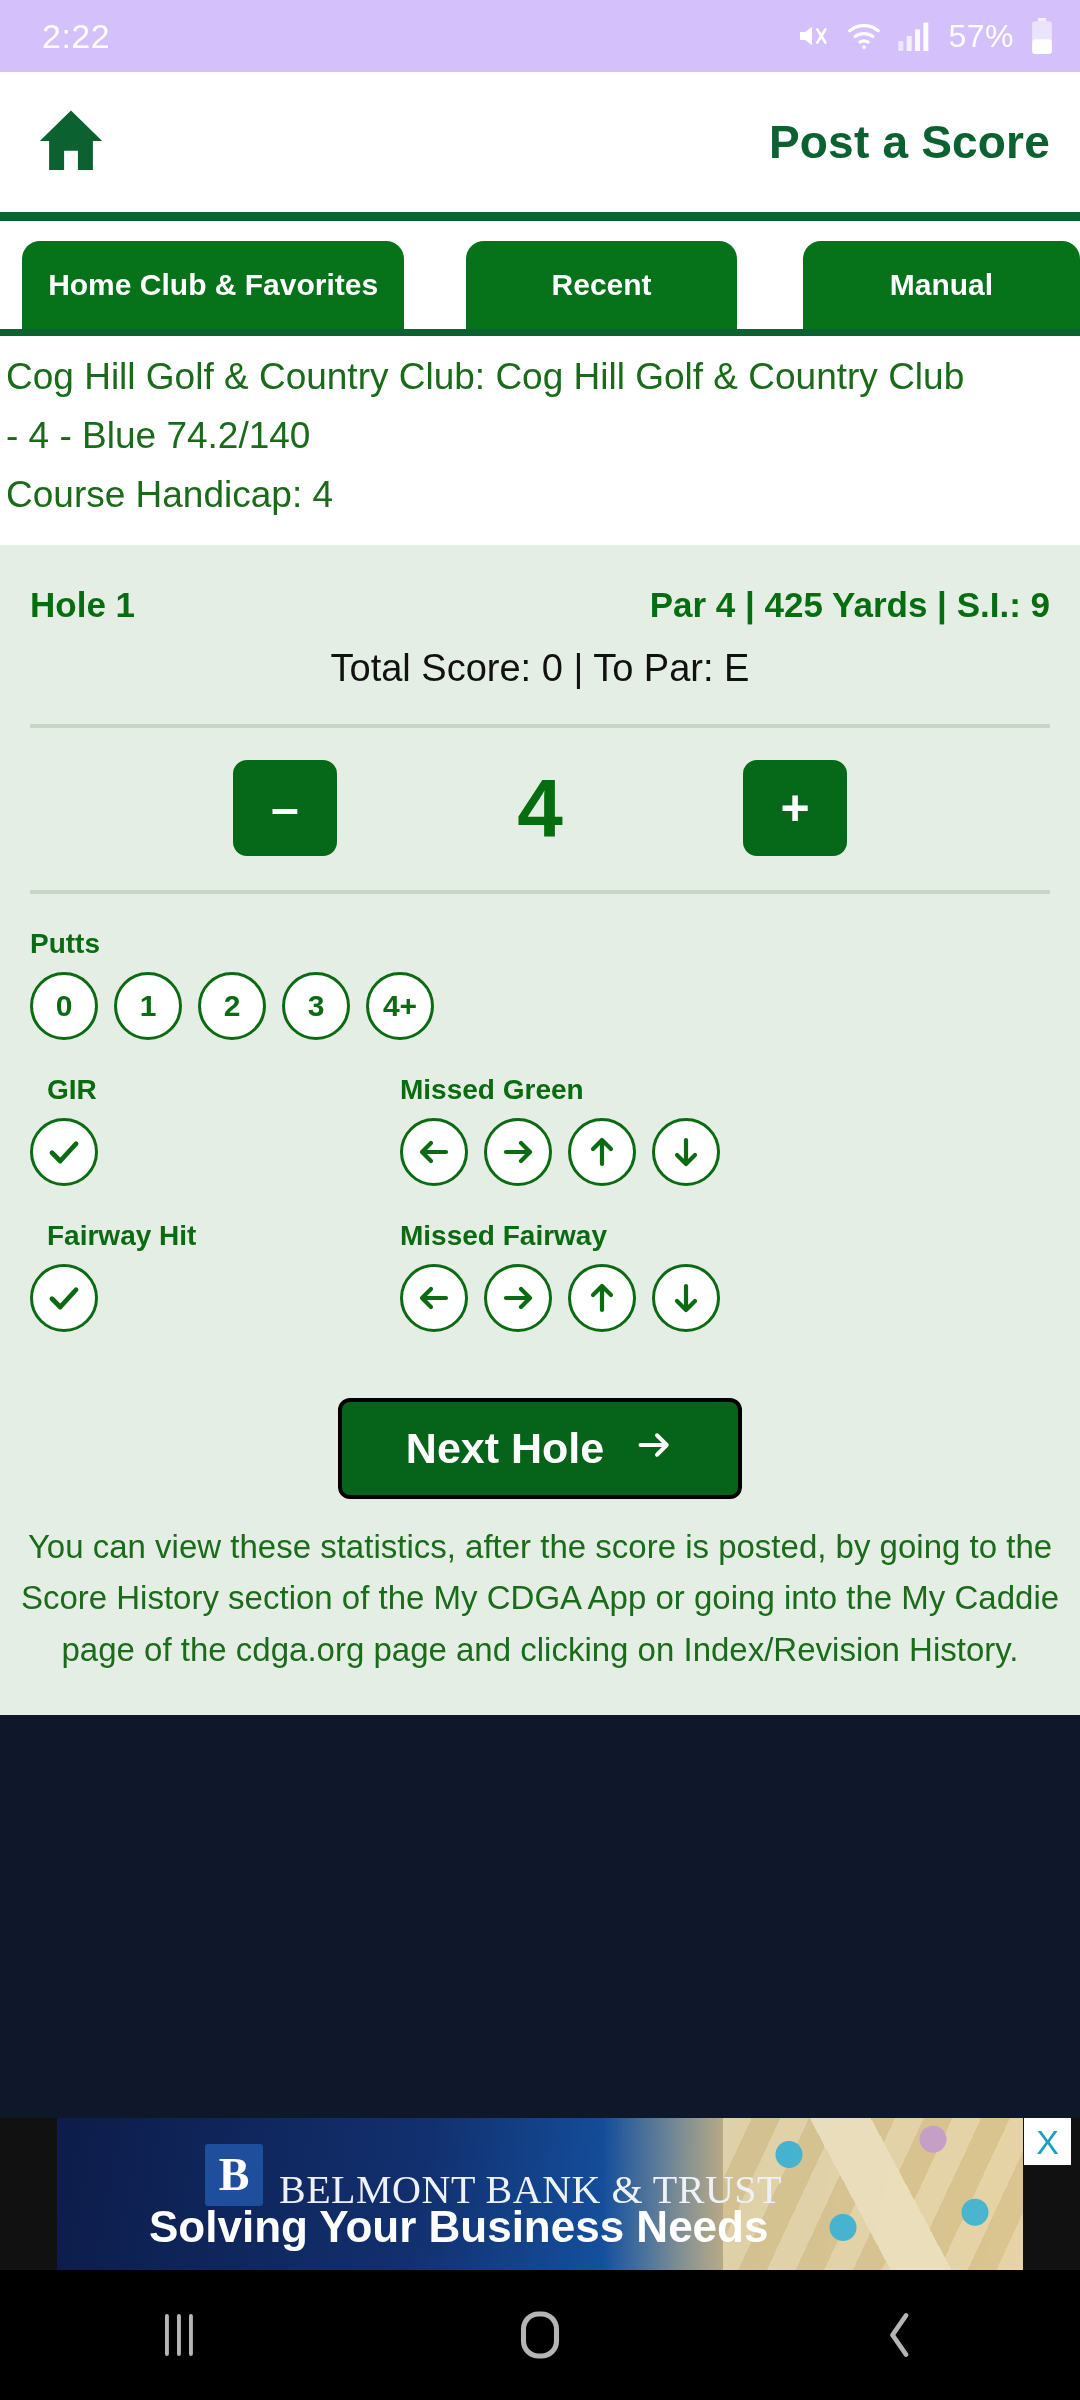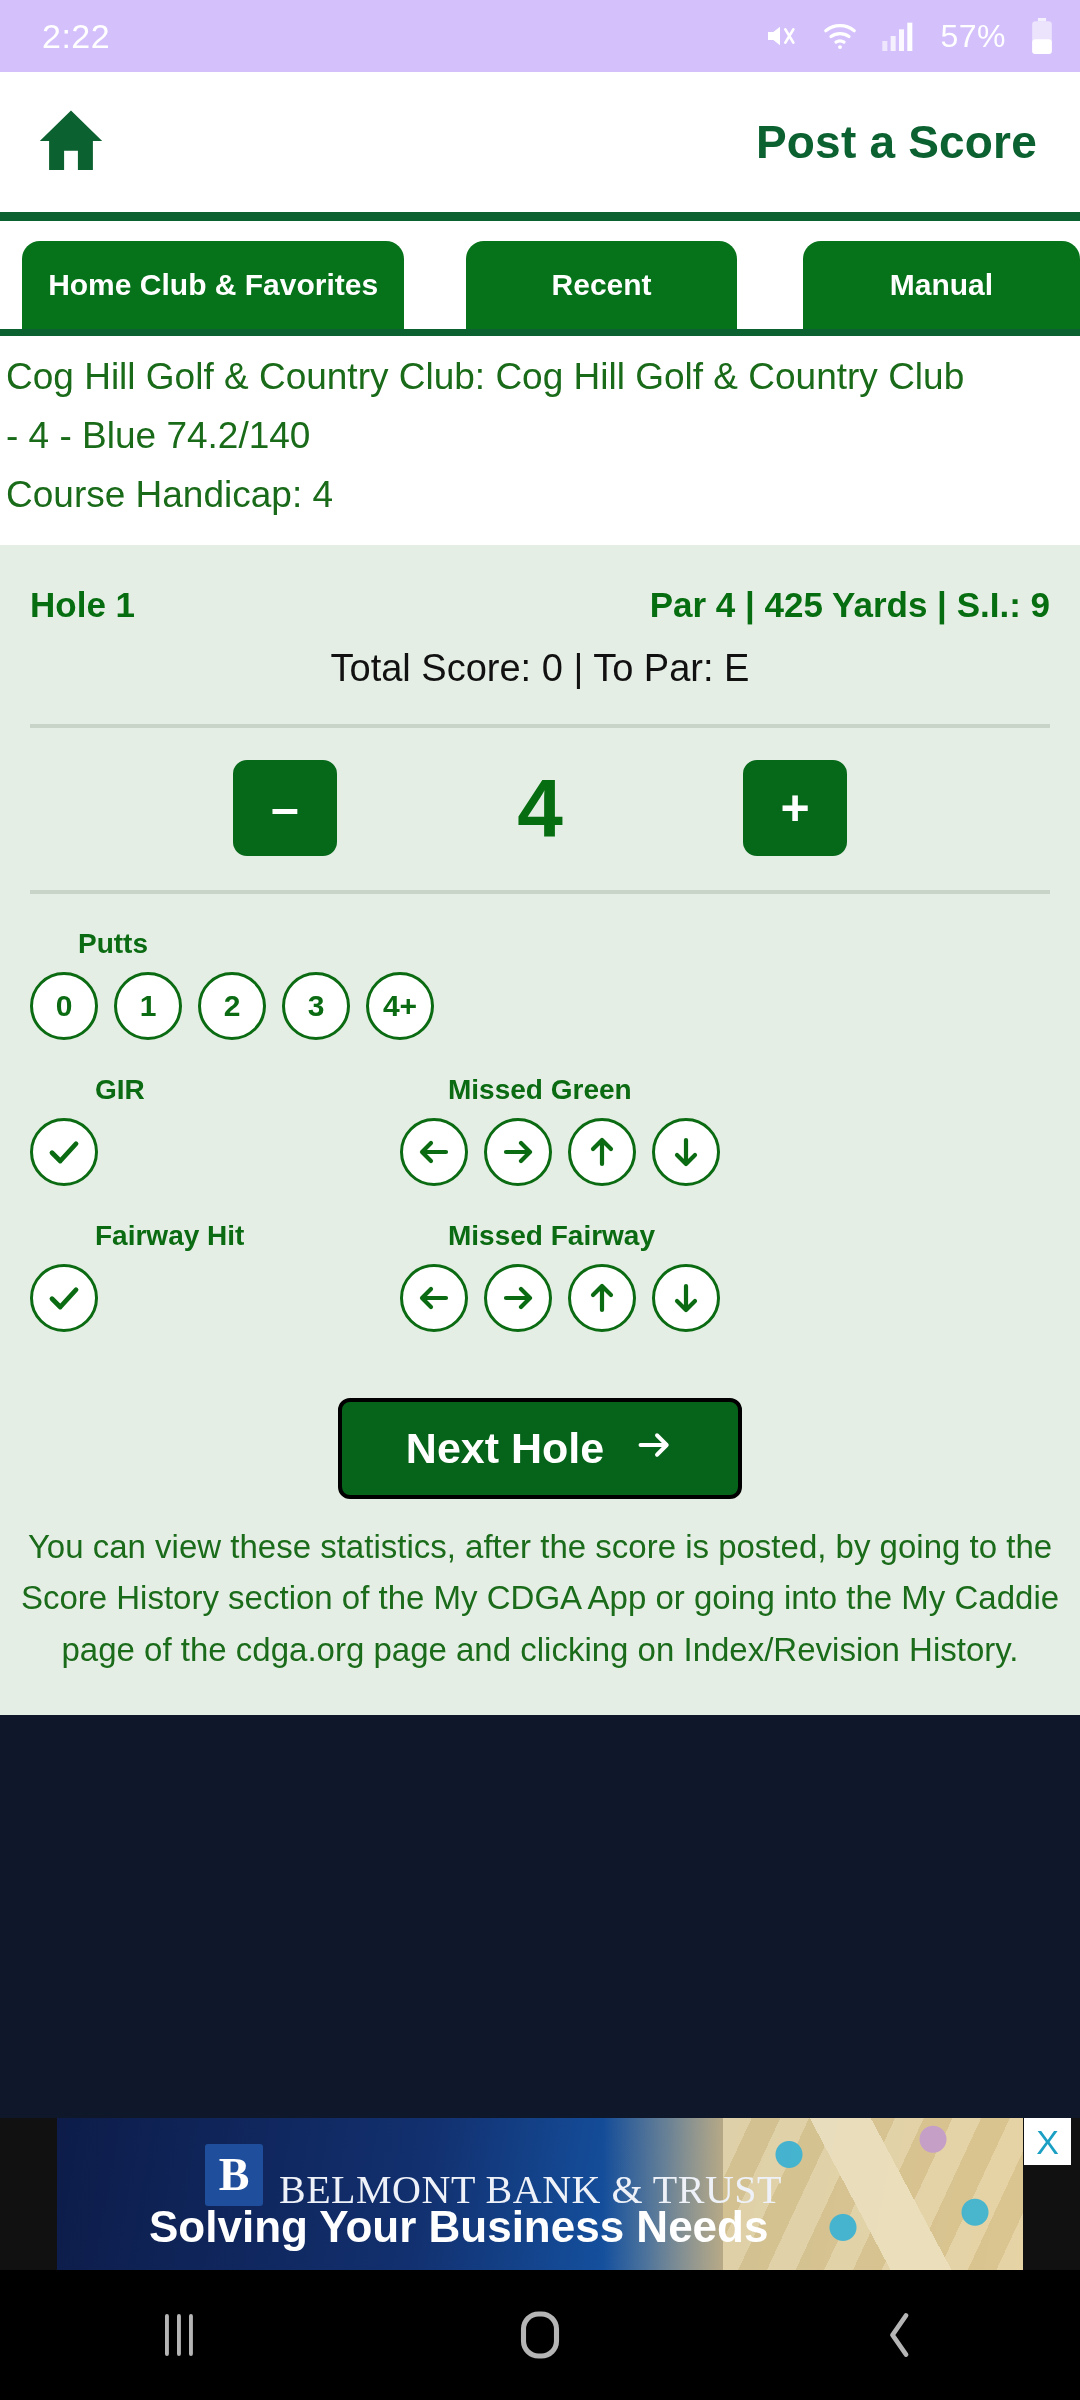--- a/index.html
+++ b/index.html
@@ -12,29 +12,29 @@
   #app { position: relative; width: 1080px; height: 2400px; background:#0f172a; }
 
   
   .statusbar {
     height: 72px; background: #d4c1fb;
     display: flex; align-items: center;
     padding: 0 26px 0 42px;
     color: #ffffff;
   }
   .status-time { font-size: 34px; letter-spacing: .5px; }
-  .status-right { margin-left: auto; display:flex; align-items:center; gap:24px; }
+  .status-right { margin-left: auto; display:flex; align-items:center; gap:16px; }
   .status-right svg { display:block; }
   .battery-pct { font-size: 32px; letter-spacing: .5px; }
 
   
   .header {
     height: 140px; background:#ffffff;
     display:flex; align-items:center; justify-content:space-between;
-    padding: 0 43px 0 28px;
+    padding: 0 30px 0 28px;
     position: relative;
   }
   .home-btn { width: 86px; height: 86px; display:flex; align-items:center; justify-content:center; }
   .page-title { color:#0b6130; font-size: 46px; font-weight: 700; letter-spacing: .2px; }
   .header-rule { height: 9px; background:#0b6130; }
 
   
   .tabbar {
     display:flex; align-items:flex-end; gap: 24px;
     background:#ffffff; padding: 22px 0 0 0; height: 108px;
@@ -85,21 +85,20 @@
   .step-gap-r { width: 145px; }
   .score-value {
     color:#066e10; font-size: 82px; font-weight: 700;
     width: 116px; text-align:center; line-height: 1;
   }
 
   
   .sect-label {
     color:#0b6b12; font-size: 28px; font-weight: 700;
     padding: 0 0 12px 30px;
-    margin-left: 48px;
   }
   .putts-wrap { padding-top: 34px; }
   .circle-row { display:flex; gap: 16px; padding-left: 30px; }
   .circle {
     width: 68px; height: 68px; border-radius: 50%;
     border: 3px solid #0b6b12; background:#ffffff;
     display:flex; align-items:center; justify-content:center;
     color:#0b6b12; font-size: 30px; font-weight: 700;
   }
   .circle svg { display:block; }

